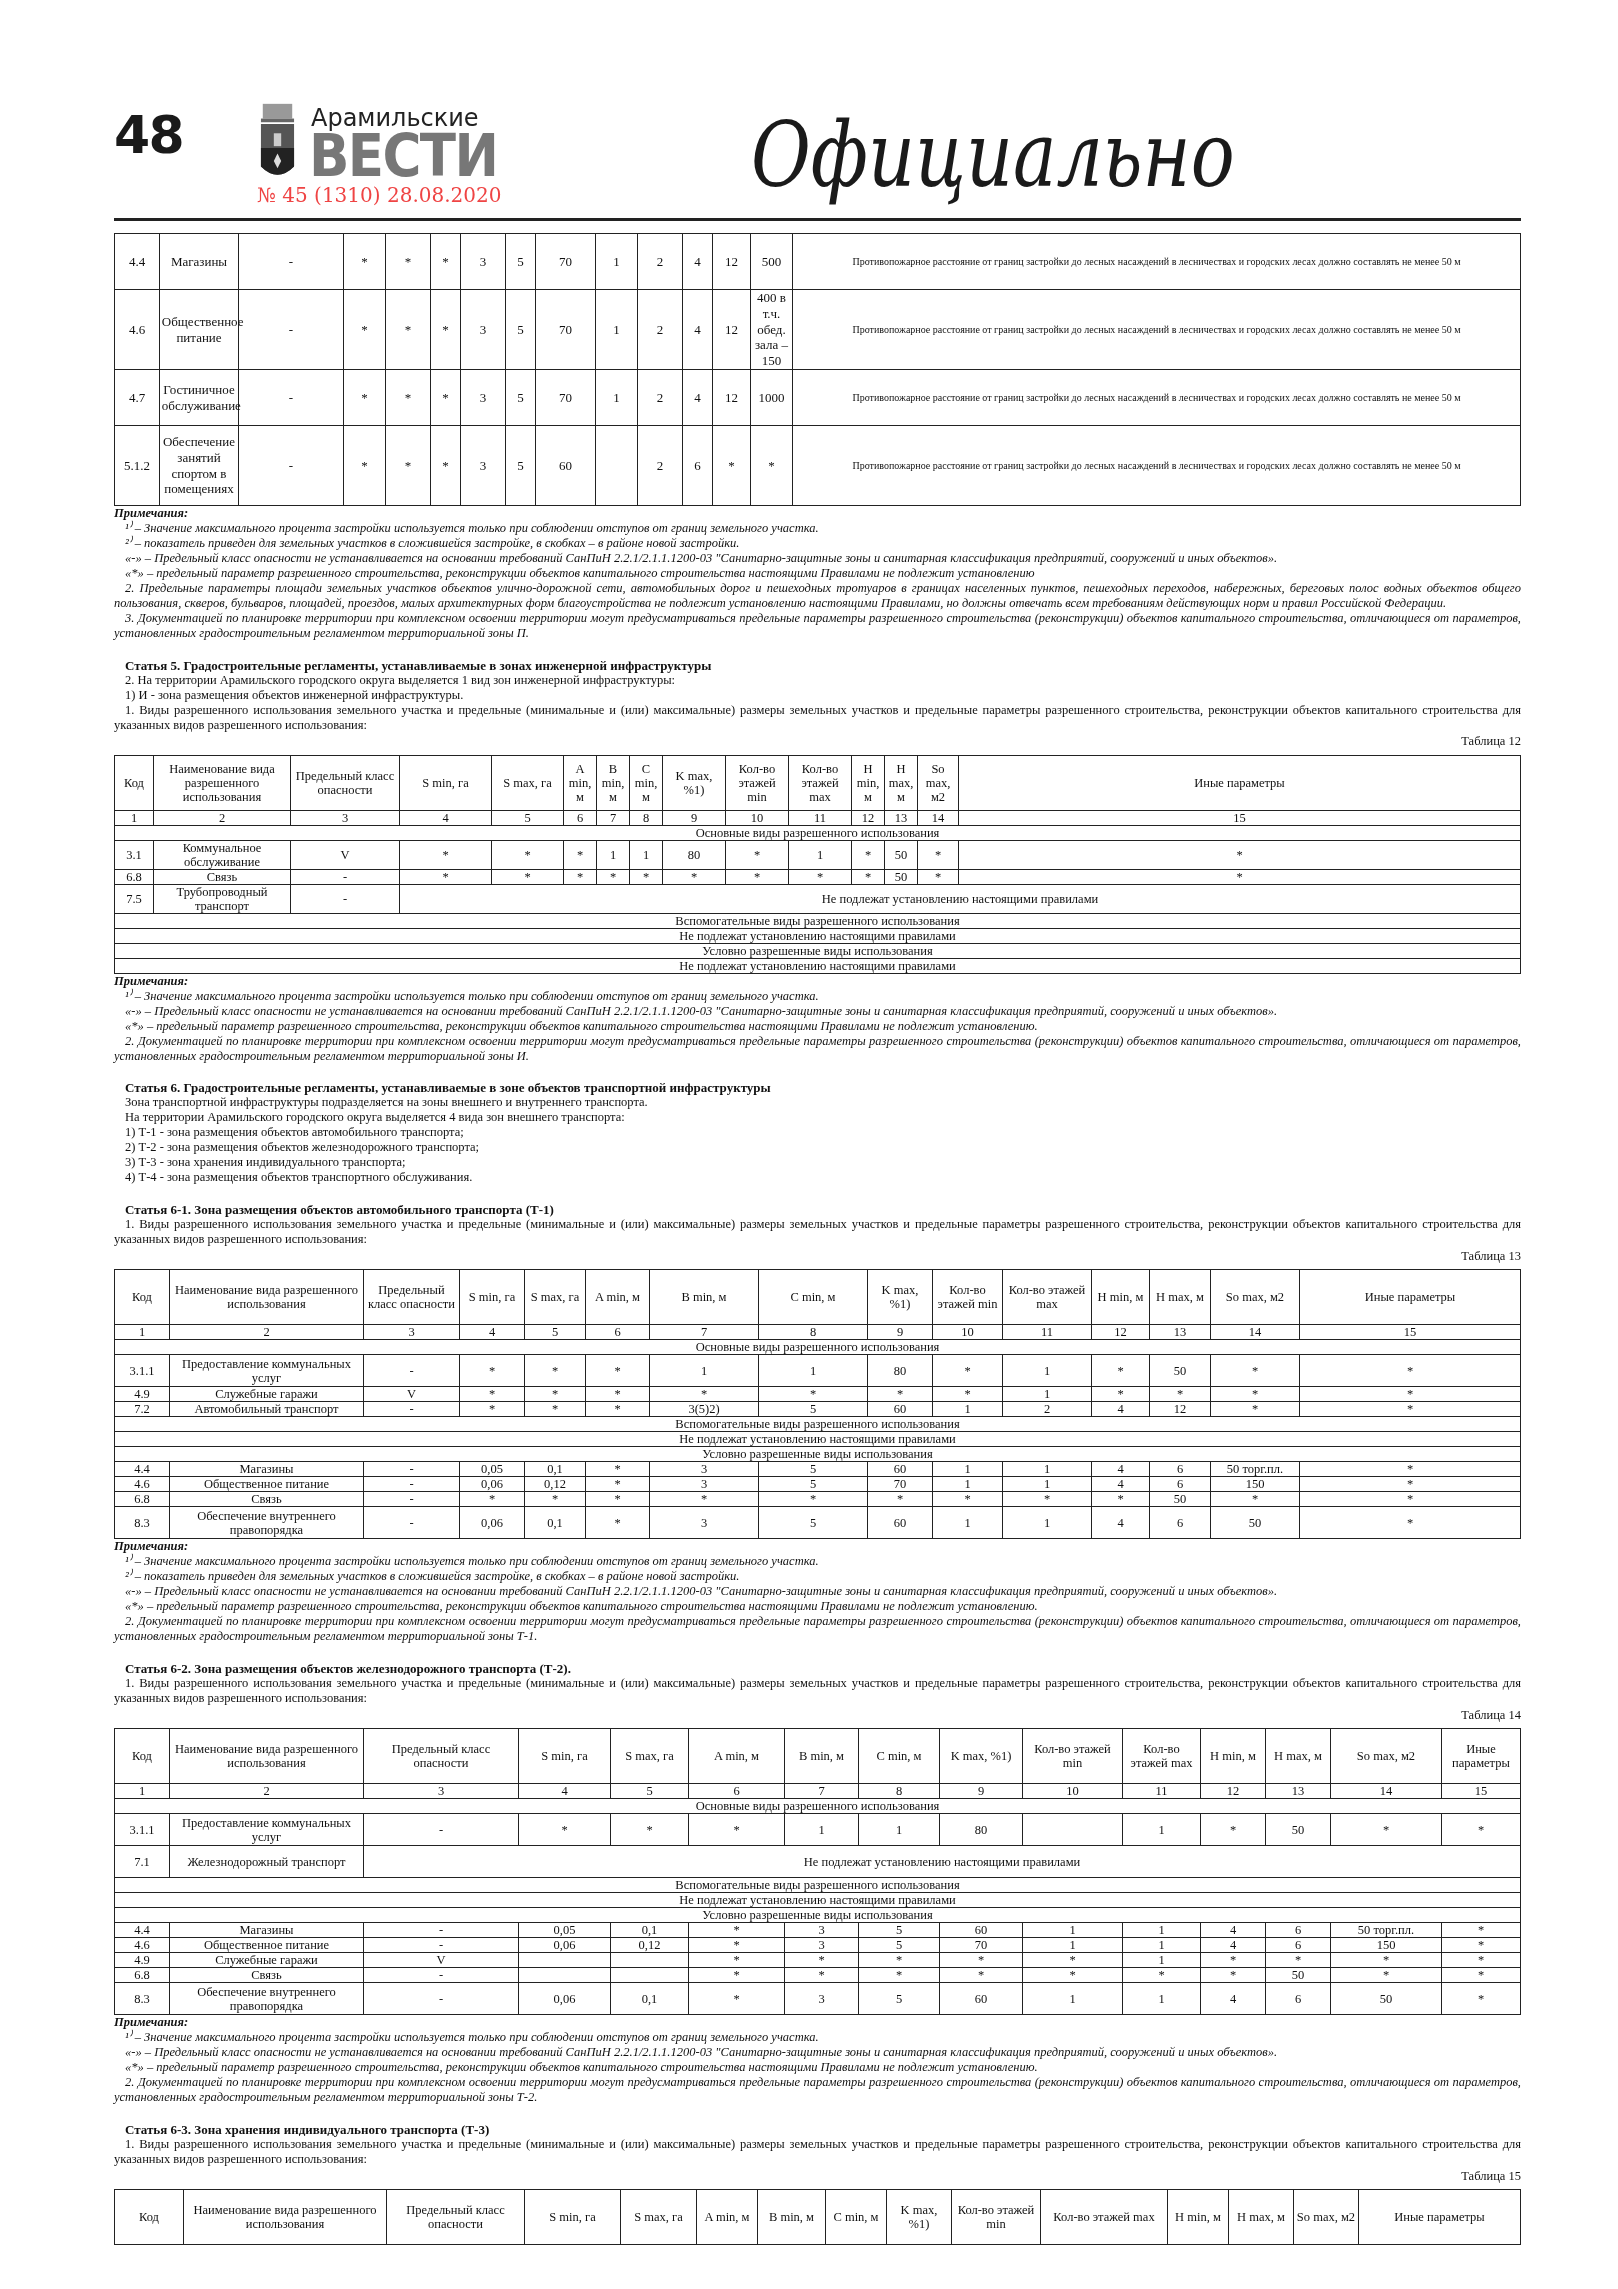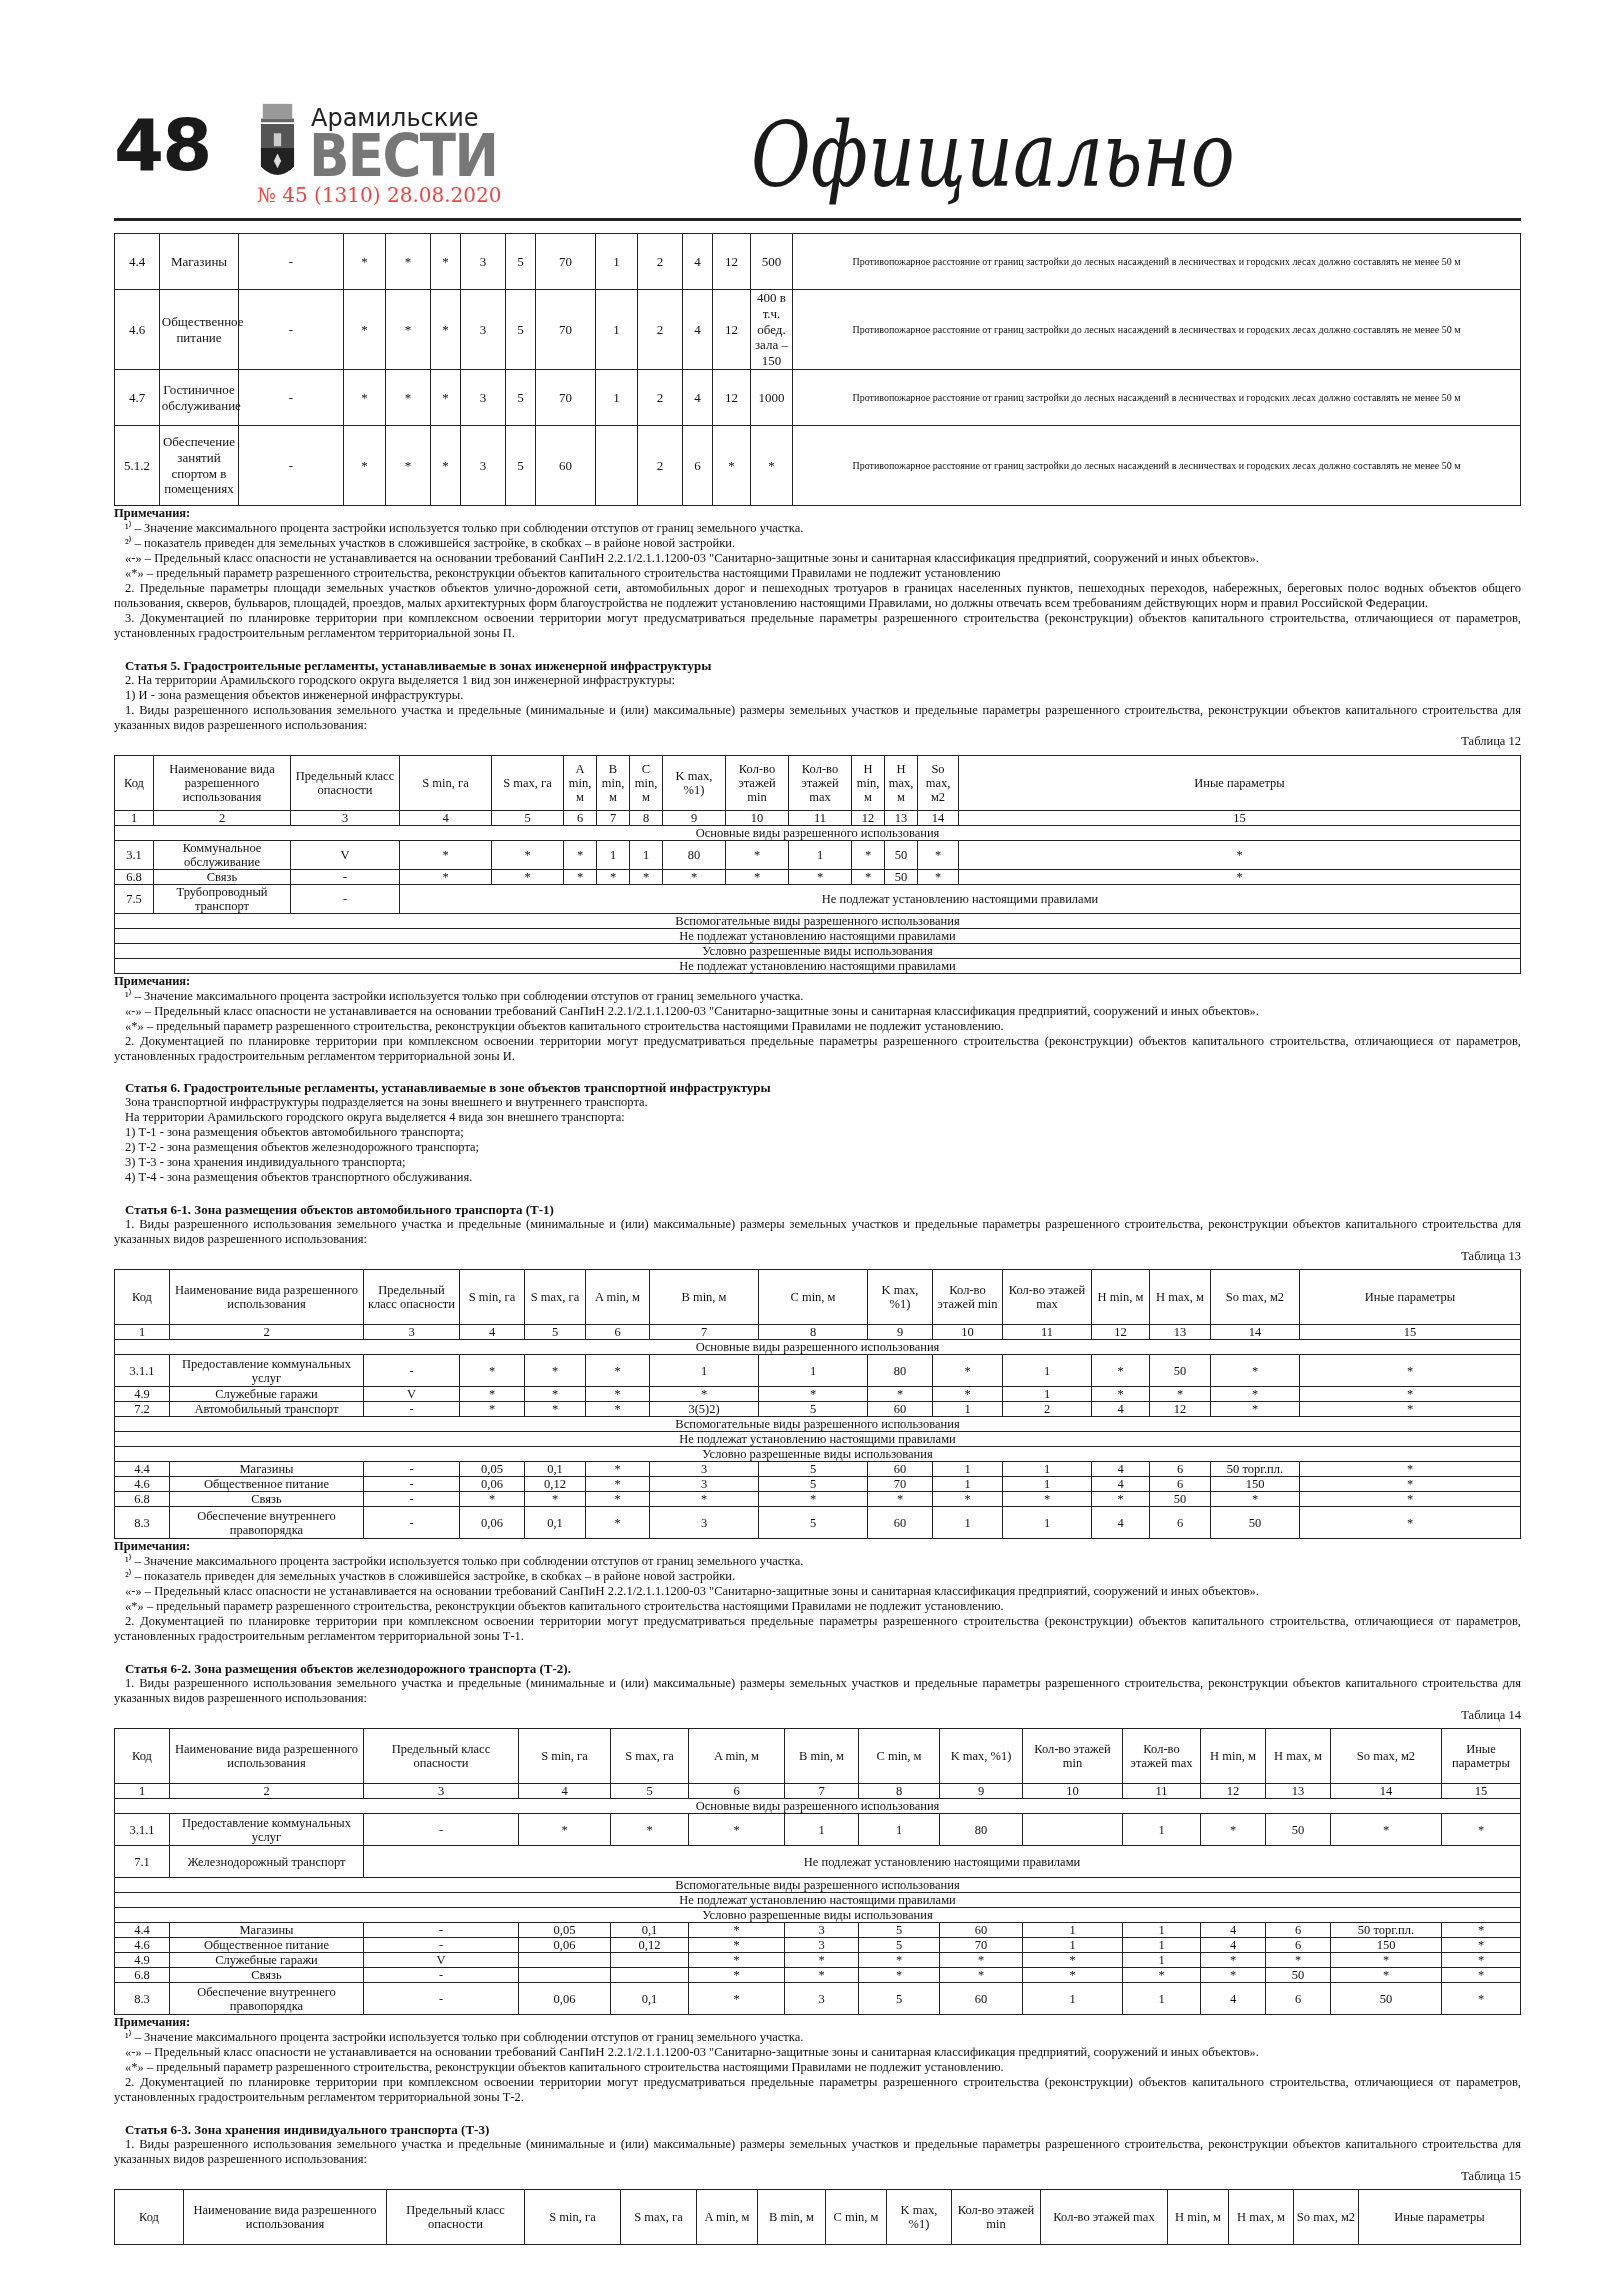--- a/index.html
+++ b/index.html
@@ -1,32 +1,32 @@
 <!DOCTYPE html>
 <html style="font-size:14.8px"><head>
 <meta charset="utf-8">
 <style>
   html, body { margin: 0; padding: 0; background: #ffffff; }
   body { width: 1619px; height: 2290px; position: relative; font-family: "Liberation Serif", serif; color: #111; overflow: hidden; }
   .masthead { position: absolute; left: 114px; top: 102px; width: 1407px; height: 129px; }
-  .page-num { position: absolute; left: 0; top: 7.4px; font-family: "DejaVu Sans", sans-serif; font-weight: bold; font-size: 72px; letter-spacing: -1.8px; color: #1a1a1a; line-height: 1; }
+  .page-num { position: absolute; left: 0; top: 7.4px; font-family: "DejaVu Sans", sans-serif; font-weight: bold; font-size: 52px; letter-spacing: -1.8px; color: #1a1a1a; line-height: 1; }
   .logo-crest { position: absolute; left: 143px; top: 0; width: 41px; height: 92px; }
   .logo-top { position: absolute; left: 197px; top: 1.8px; font-family: "DejaVu Sans", sans-serif; font-size: 24px; color: #222; }
   .logo-main { position: absolute; left: 195px; top: 24px; font-family: "DejaVu Sans", sans-serif; font-weight: bold; font-size: 59px; color: #777; letter-spacing: -1.8px; line-height: 1; transform: scaleX(0.9); transform-origin: left; }
   .issue { position: absolute; left: 143px; top: 81px; font-family: "DejaVu Serif", serif; font-size: 20px; color: #ef4444; }
   .section-title { position: absolute; left: 637px; top: 0; font-family: "DejaVu Serif", serif; font-style: italic; font-size: 89px; color: #1a1a1a; transform: scaleX(0.82); transform-origin: left; line-height: 1.2; }
   .masthead-rule { position: absolute; left: 114px; top: 218px; width: 1407px; height: 2.8px; background: #222; }
   .content { position: absolute; left: 114px; top: 233px; width: 1407px; font-size: 12.5px; line-height: 15px; }
   table { border-collapse: collapse; width: 100%; table-layout: fixed; }
   td, th { border: 1.4px solid #222; text-align: center; vertical-align: middle; font-weight: normal; padding: 0 1.8px; font-size: 12.5px; line-height: 14px; }
   .t11 td { height: 55px; font-size: 13px; line-height: 15.7px; }
   .t11 tr.tall td { height: 79px; }
   .t11 td.note { font-size: 10px; }
   .notes { margin: 0; }
-  .notes p { margin: 0; text-indent: 11px; text-align: justify; }
+  .notes p { margin: 0; text-indent: 11px; text-align: justify; font-style: italic; }
   .notes .head { font-weight: bold; text-indent: 0; }
   h3 { margin: 16.6px 0 0 0; font-size: 13px; font-weight: bold; text-indent: 11px; }
   .para { margin: 0; text-indent: 11px; text-align: justify; }
   .table-label { text-align: right; margin: 1.8px 0 5.5px 0; }
   .sec-row td { height: 14px; }
   .hdr td { height: 54px; }
   .num-row td { height: 14px; }
   .row-s td { height: 14px; }
   .row-m td { height: 31px; }
   .t15 .hdr td { height: 54px; }

